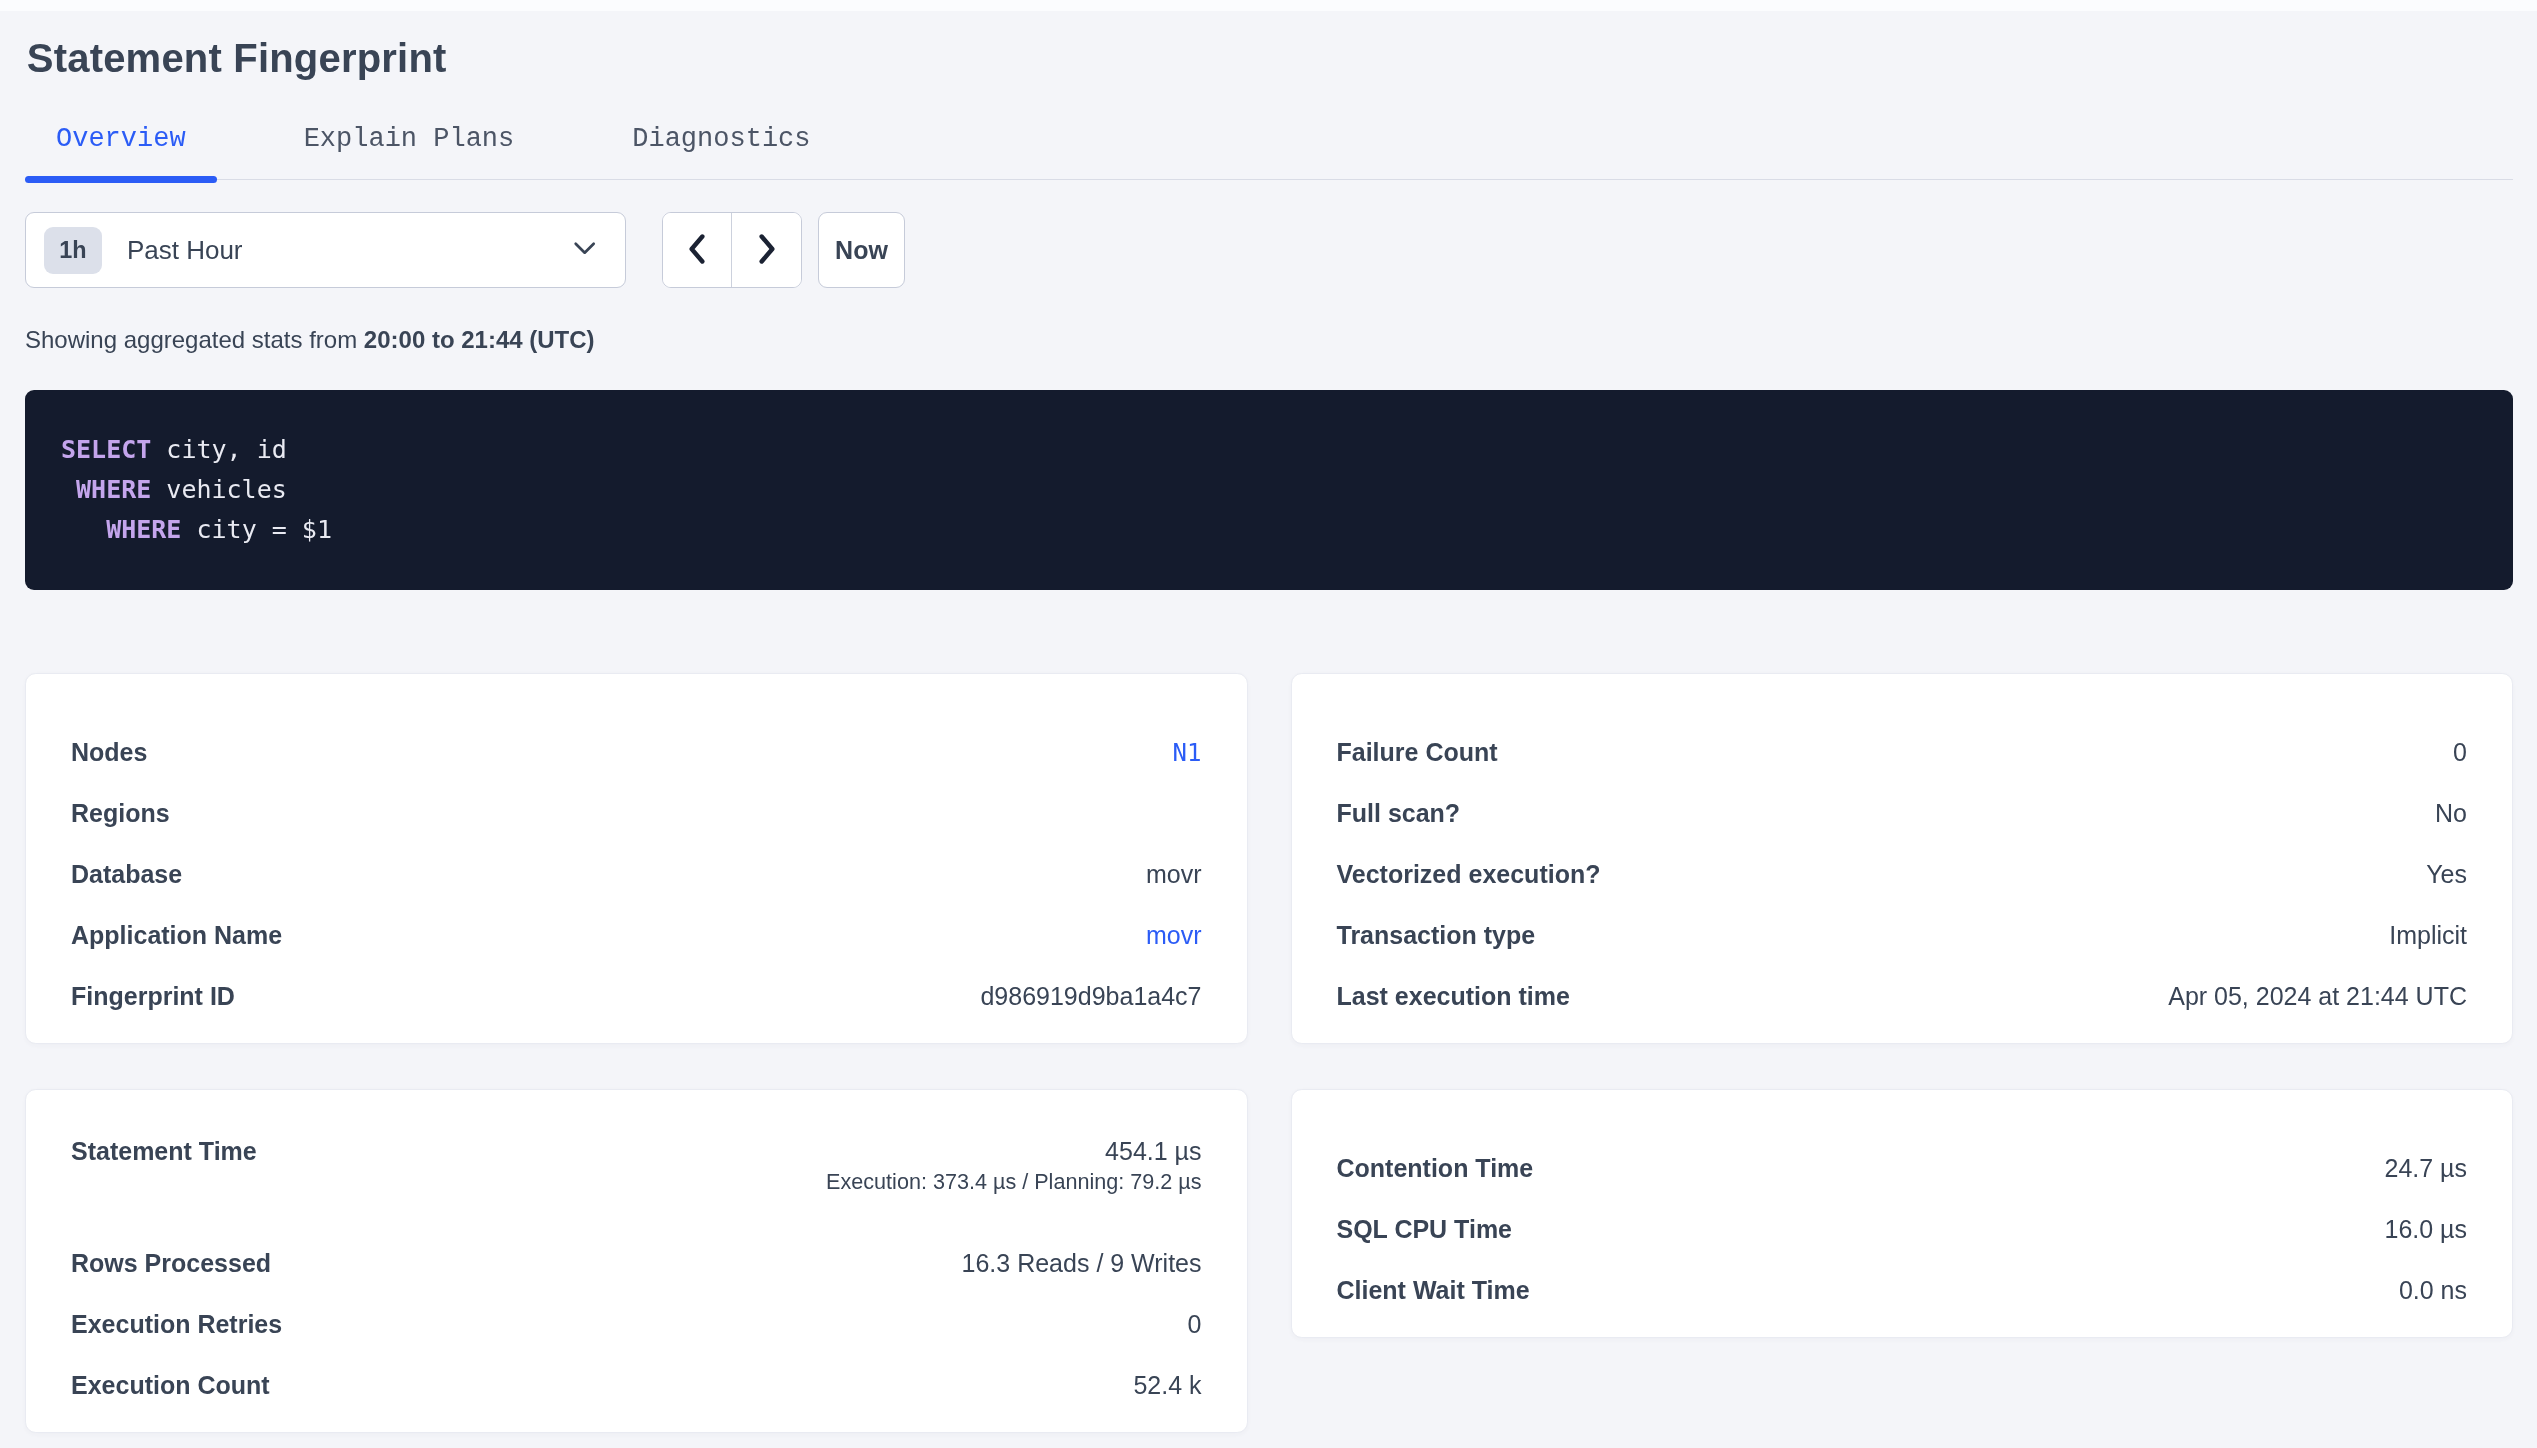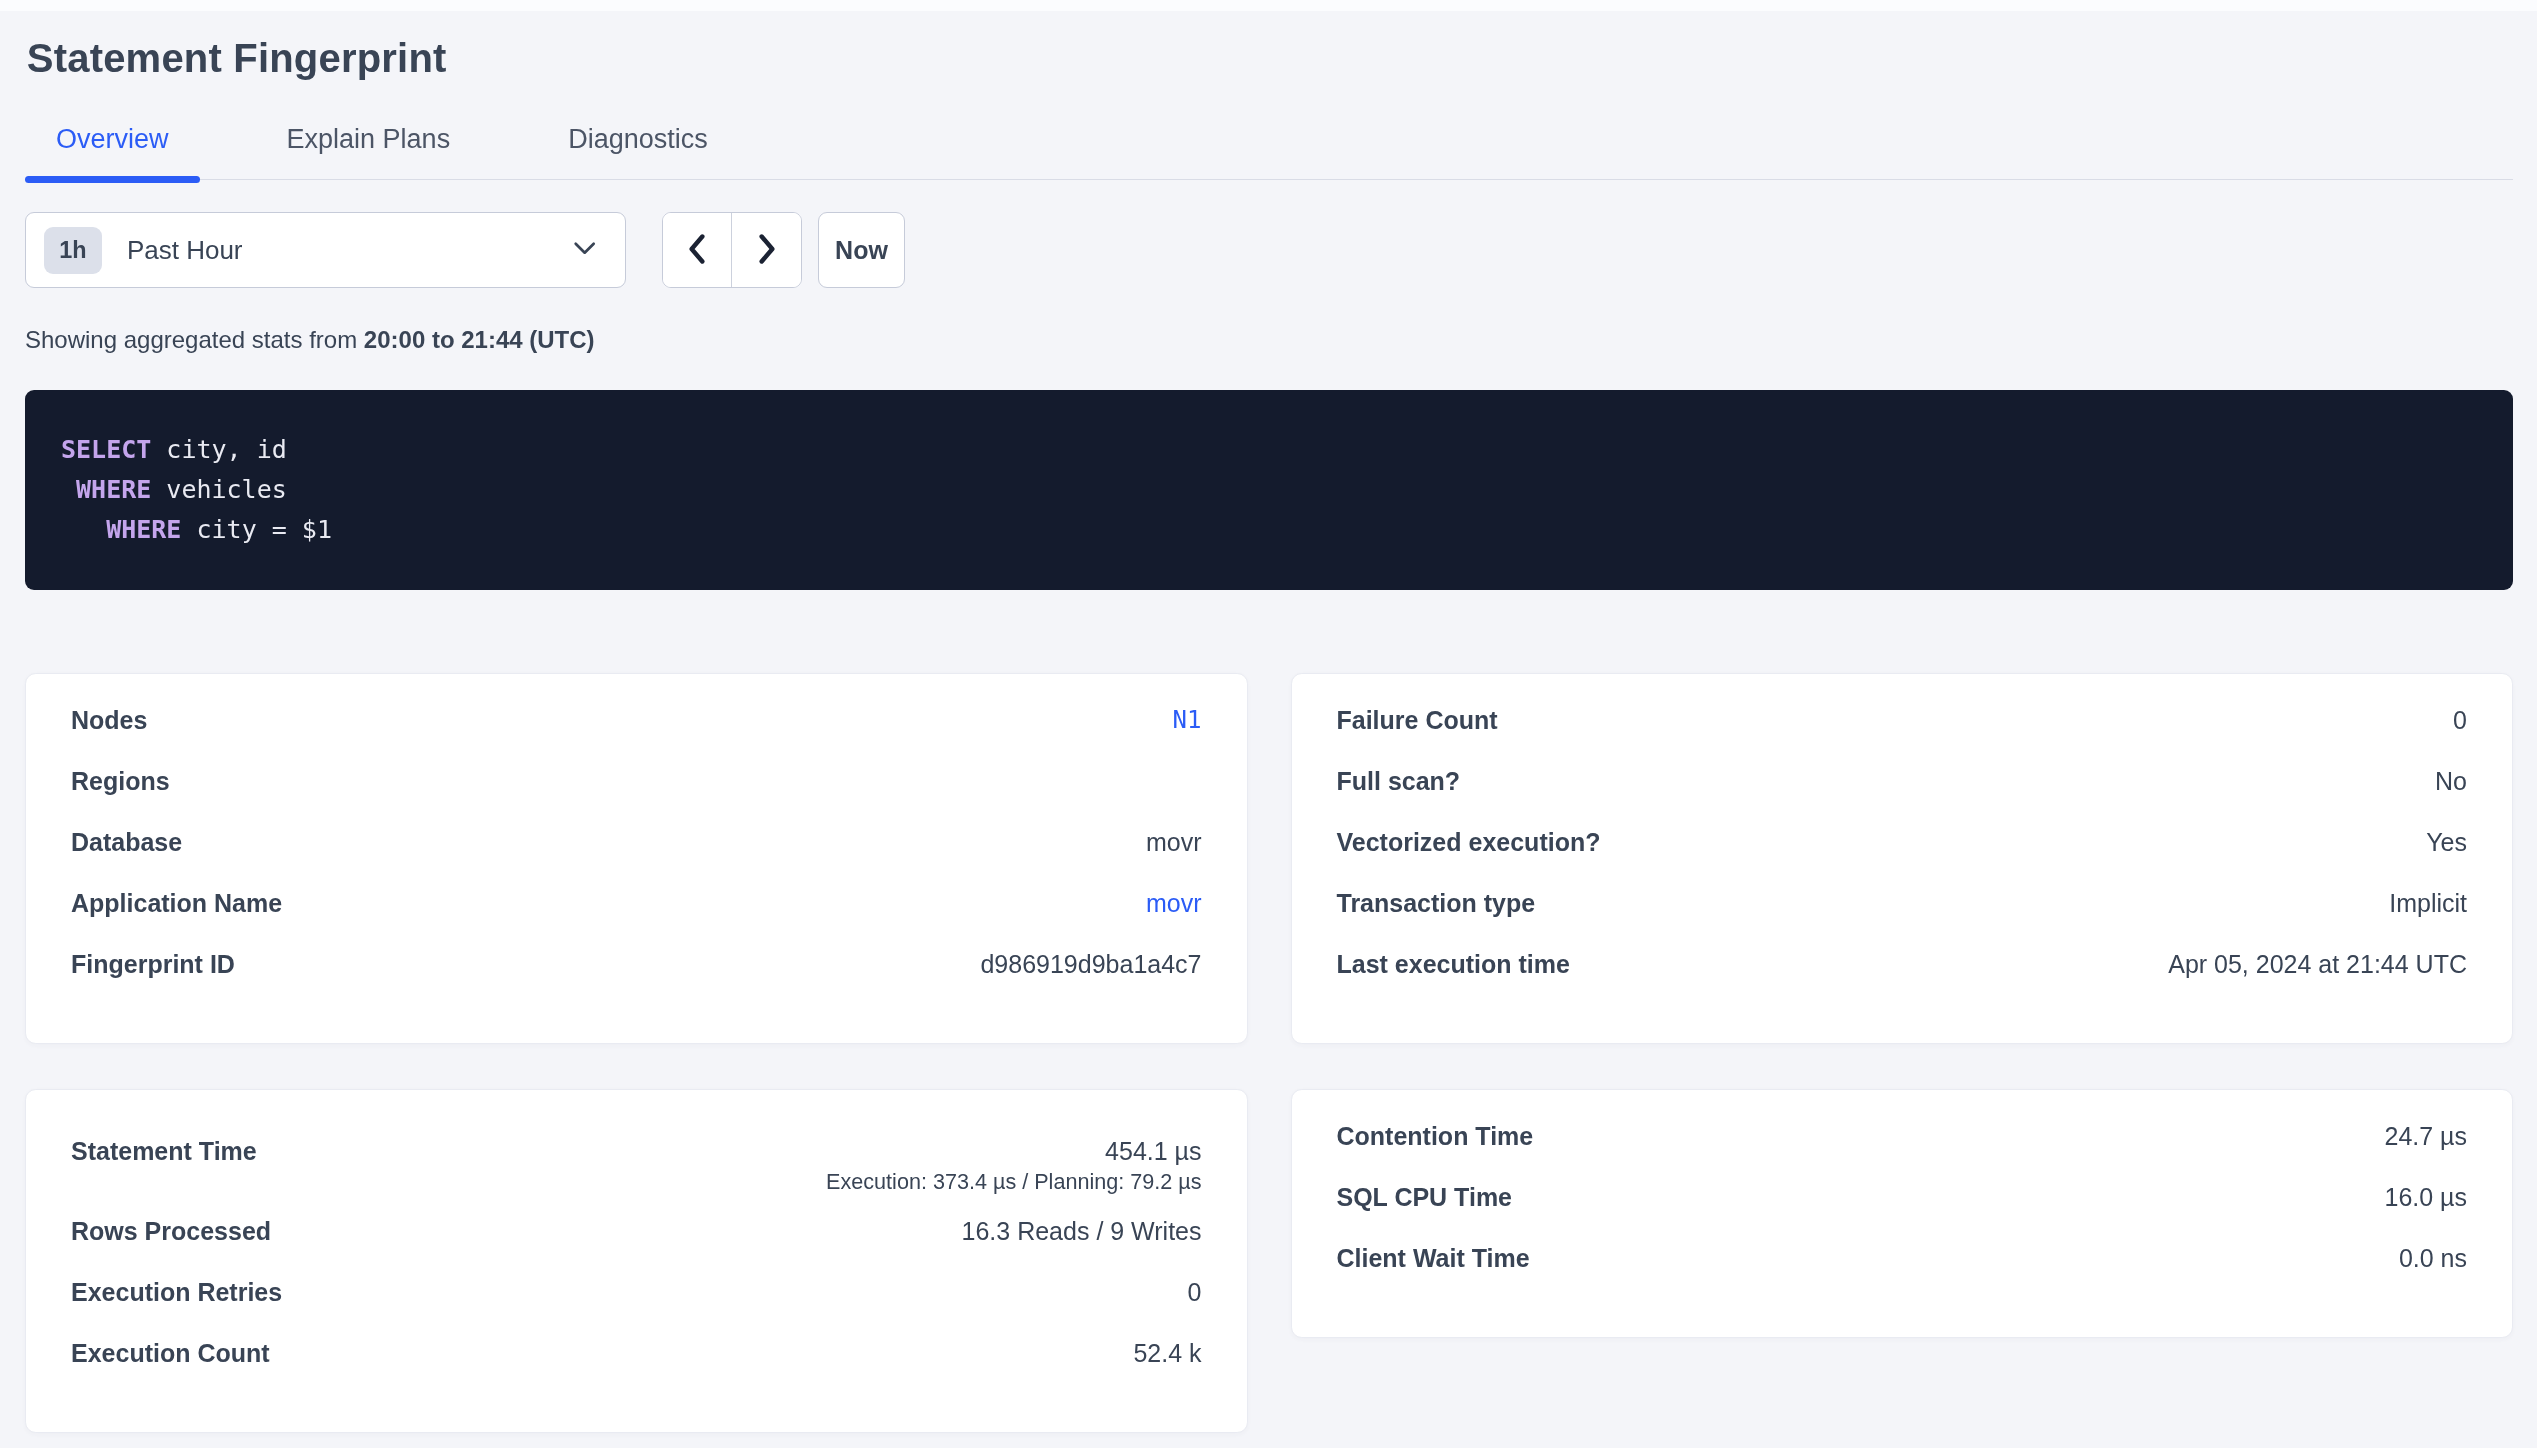--- a/index.html
+++ b/index.html
@@ -21,20 +21,21 @@
     font-weight:700;
     color:#394455;
     letter-spacing:0.2px;
   }
 
   
   .tabs {
     display:flex;
     margin-top:40px;
     border-bottom:1.8px solid #d9dce6;
+    font-family:Liberation Mono, monospace;
   }
   .tab {
     position:relative;
     font-size:27px;
     line-height:32px;
     color:#4c5566;
     padding:0 31px 24px 31px;
     margin-right:56px;
     cursor:pointer;
     white-space:nowrap;
@@ -138,21 +139,21 @@
     background:#fff;
     border:0.9px solid #e9ebf2;
     border-radius:10.8px;
     padding:32px 45px;
     box-shadow:0 1.8px 4.5px rgba(57,68,85,0.03);
   }
   .row {
     min-height:61px;
     display:flex;
     justify-content:space-between;
-    align-items:flex-start;
+    align-items:flex-end;
     font-size:25px;
   }
   .row.tall { min-height:95px; align-items:flex-start; padding-top:14.4px; }
   .lbl { font-weight:600; color:#394455; white-space:nowrap; }
   .val { color:#394455; text-align:right; font-weight:400; }
   .val-stack { text-align:right; }
   .subval { font-size:21.6px; color:#394455; margin-top:7.2px; }
   .link { color:#2b5cf6; cursor:pointer; text-decoration:none; }
   .mono { font-family:"DejaVu Sans Mono", monospace; font-size:24px; }
 </style>

